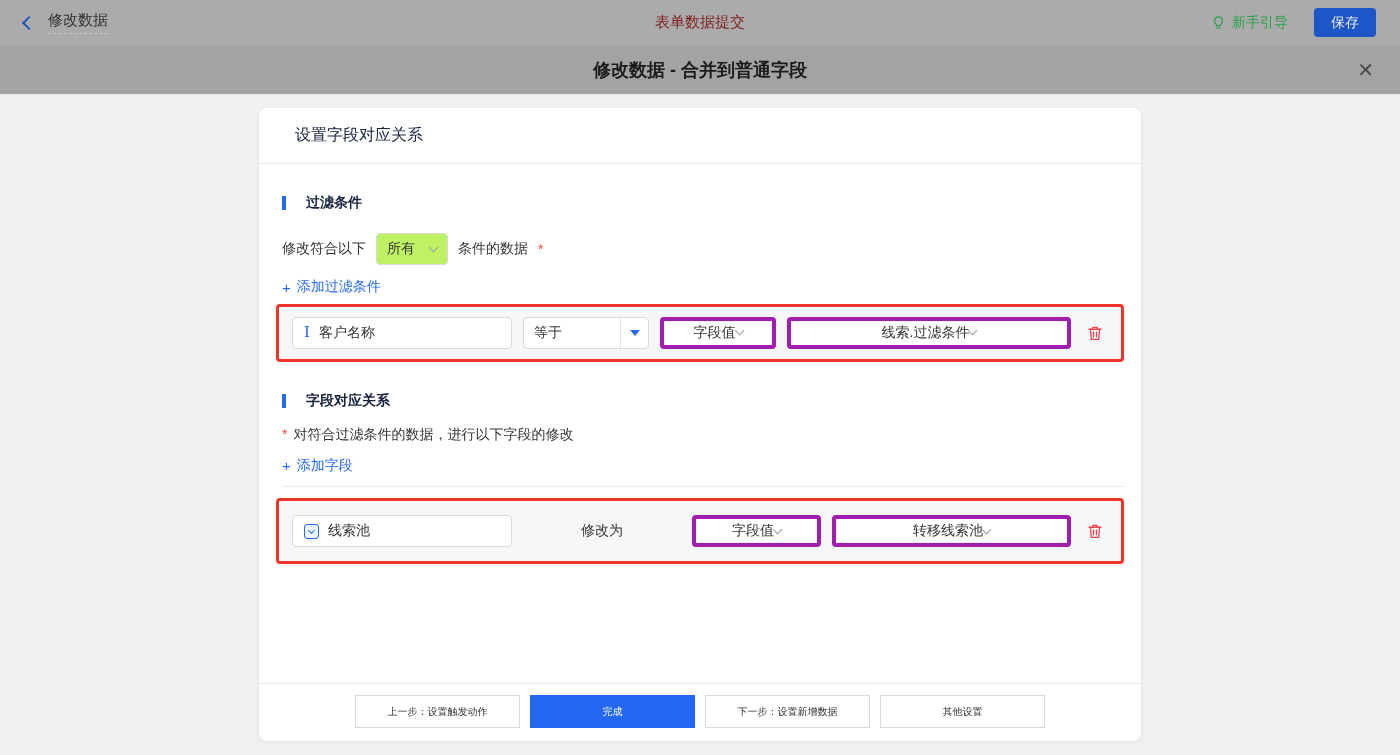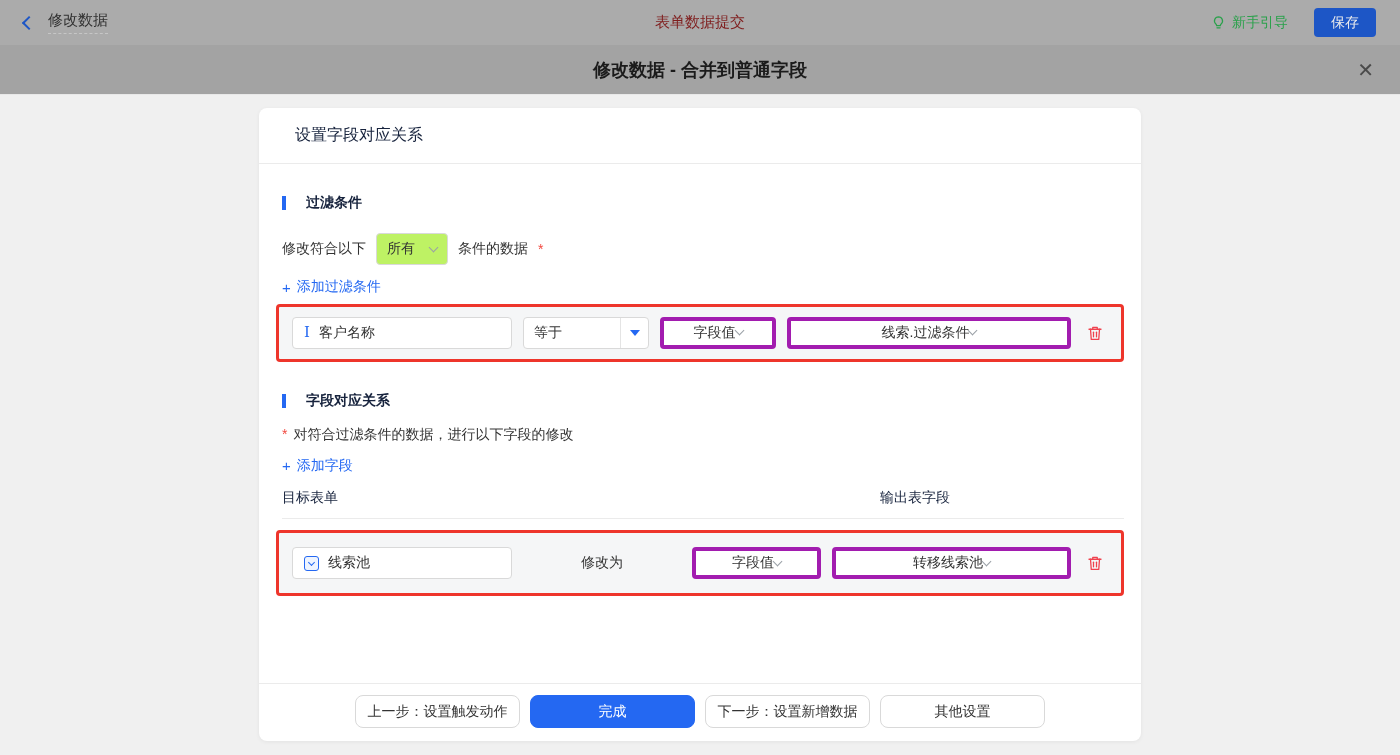--- a/index.html
+++ b/index.html
@@ -133,21 +133,21 @@
   .col-target { width: 598px; }
   .cols-divider { margin-top: 11px; border-bottom: 1px solid #ebebeb; }
   .action-cell { width: 158px; text-align: center; font-size: 14px; color: #333; }
 
   
   .card-footer {
     margin-top: auto; border-top: 1px solid #ebebeb;
     padding: 11px 0 13px; display: flex; justify-content: center; gap: 10px;
   }
   .btn {
-    height: 33px; width: 165px; border-radius: 8px; font-size: 14px;
+    height: 33px; width: 165px; border-radius: 0; font-size: 10px;
     cursor: pointer; font-family: inherit;
   }
   .btn-outline { background: #fff; border: 1px solid #d9d9d9; color: #333; }
   .btn-primary { background: #2468f2; border: 1px solid #2468f2; color: #fff; }
 </style>
 </head>
 <body>
 
 <div class="topbar">
   <div class="back-btn">
@@ -243,24 +243,20 @@
         <span>对符合过滤条件的数据，进行以下字段的修改</span>
       </div>
 
       <div>
         <div class="add-link inset">
           <span class="plus-icon">+</span>
           <span>添加字段</span>
         </div>
       </div>
 
-      <div class="cols inset">
-        <span class="col-target">目标表单</span>
-        <span>输出表字段</span>
-      </div>
       <div class="cols-divider inset"></div>
 
       <div class="hl-box row2">
         <div class="fld-input">
           <span class="selicon">
               <span class="chev"></span>
             </span>
           <span>线索池</span>
         </div>
         <div class="action-cell">修改为</div>

